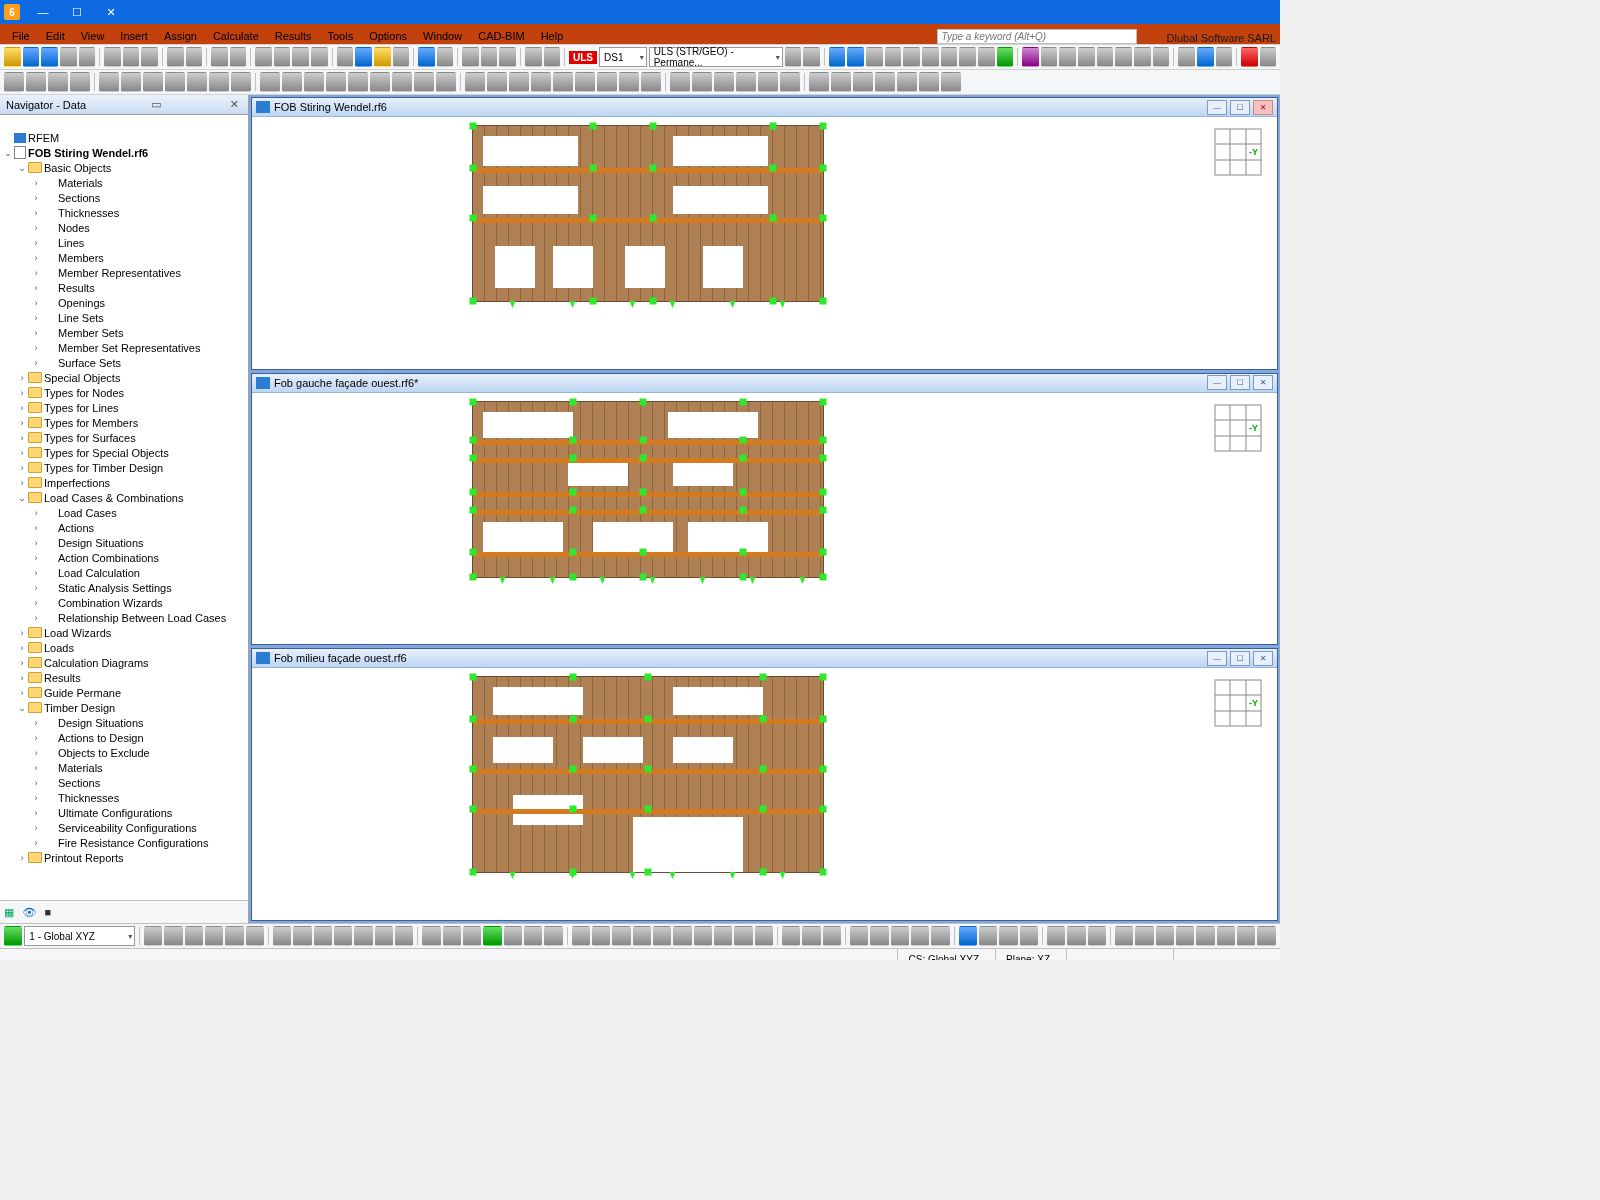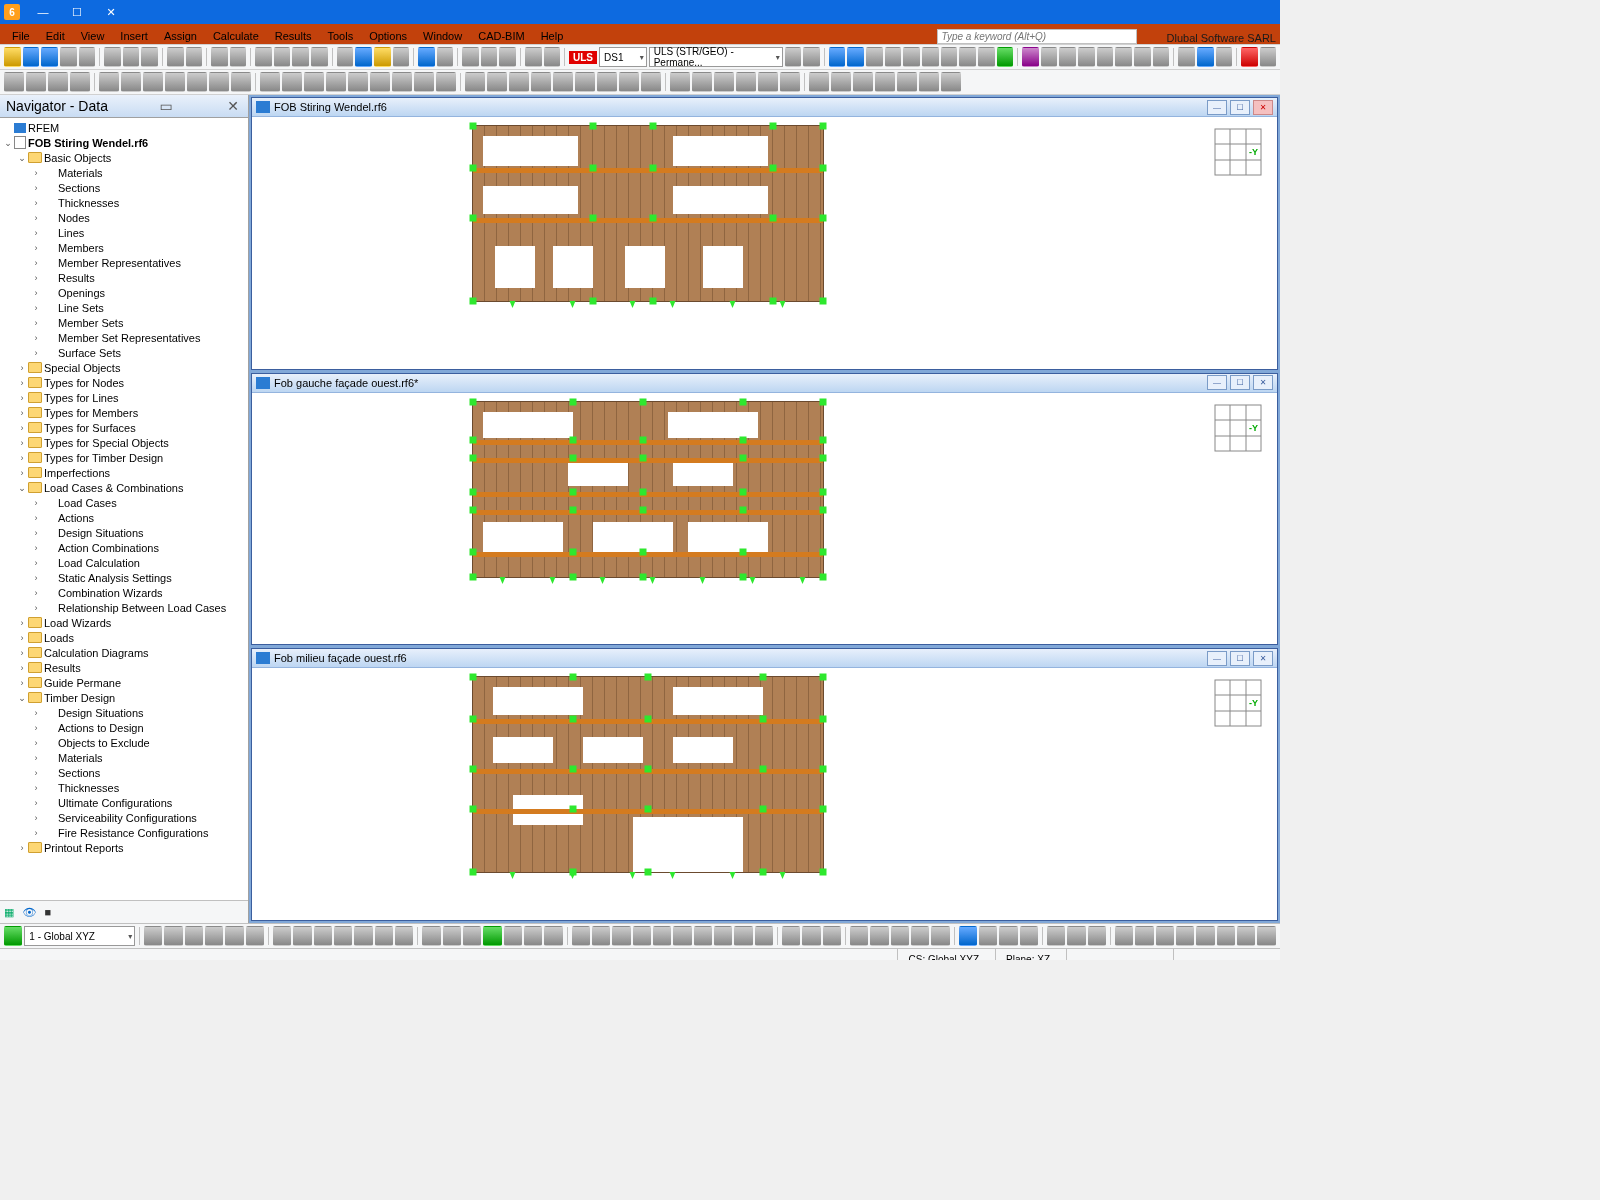--- a/index.html
+++ b/index.html
@@ -20,23 +20,23 @@
 .tbtn.grn{background:linear-gradient(#6d6,#090);border-radius:2px}
 .tbtn.yel{background:linear-gradient(#fd6,#c90);border-radius:2px}
 .tbtn.gry{background:linear-gradient(#ccc,#888);border-radius:2px}
 .tbtn.pur{background:linear-gradient(#c8c,#808);border-radius:2px}
 .sep{width:1px;height:18px;background:#C0C0C0;margin:0 2px}
 .dd{font-size:10px;border:1px solid #999;background:#fff;padding:1px 14px 1px 4px;height:16px;display:inline-flex;align-items:center;position:relative}
 .dd::after{content:'▾';position:absolute;right:2px;font-size:8px;color:#555}
 .uls{background:#E00000;color:#fff;font-weight:bold;padding:1px 4px;font-size:10px}
 .main{display:flex;height:calc(960px - 24px - 20px - 24px - 24px - 20px - 20px)}
 .navigator{width:248px;background:#fff;border-right:1px solid #A0A0A0;display:flex;flex-direction:column}
-.navhead{background:linear-gradient(#EAF1FB,#C9DCF3);padding:3px 6px;font-size:14px;border-bottom:1px solid #A0A0A0;display:flex;align-items:center}
+.navhead{background:linear-gradient(#EAF1FB,#C9DCF3);padding:3px 6px;font-size:11px;border-bottom:1px solid #A0A0A0;display:flex;align-items:center}
 .navhead .x{margin-left:auto;padding:0 3px;color:#555}
-.tree{flex:1;overflow-y:auto;padding:2px 0;font-size:11px}
+.tree{flex:1;overflow-y:auto;padding:15px 0;font-size:11px}
 .tree::-webkit-scrollbar{width:14px}
 .tree::-webkit-scrollbar-thumb{background:#C0C0C0;border:1px solid #A0A0A0}
 .tree::-webkit-scrollbar-track{background:#F0F0F0}
 .trow{display:flex;align-items:center;padding:0 2px;height:15px;white-space:nowrap}
 .trow .tog{width:12px;text-align:center;color:#555;font-size:9px}
 .trow .ic{width:14px;height:12px;margin-right:2px;display:inline-block;flex-shrink:0}
 .ic.folder{background:#FDD774;border:1px solid #D0A030;border-radius:1px;height:9px;width:12px}
 .ic.root{background:#2B7CD3;width:12px;height:10px}
 .ic.file{background:#fff;border:1px solid #888;width:10px;height:11px}
 .navfoot{height:22px;border-top:1px solid #C0C0C0;display:flex;align-items:center;padding:0 4px;gap:8px;background:#F5F6F7}

